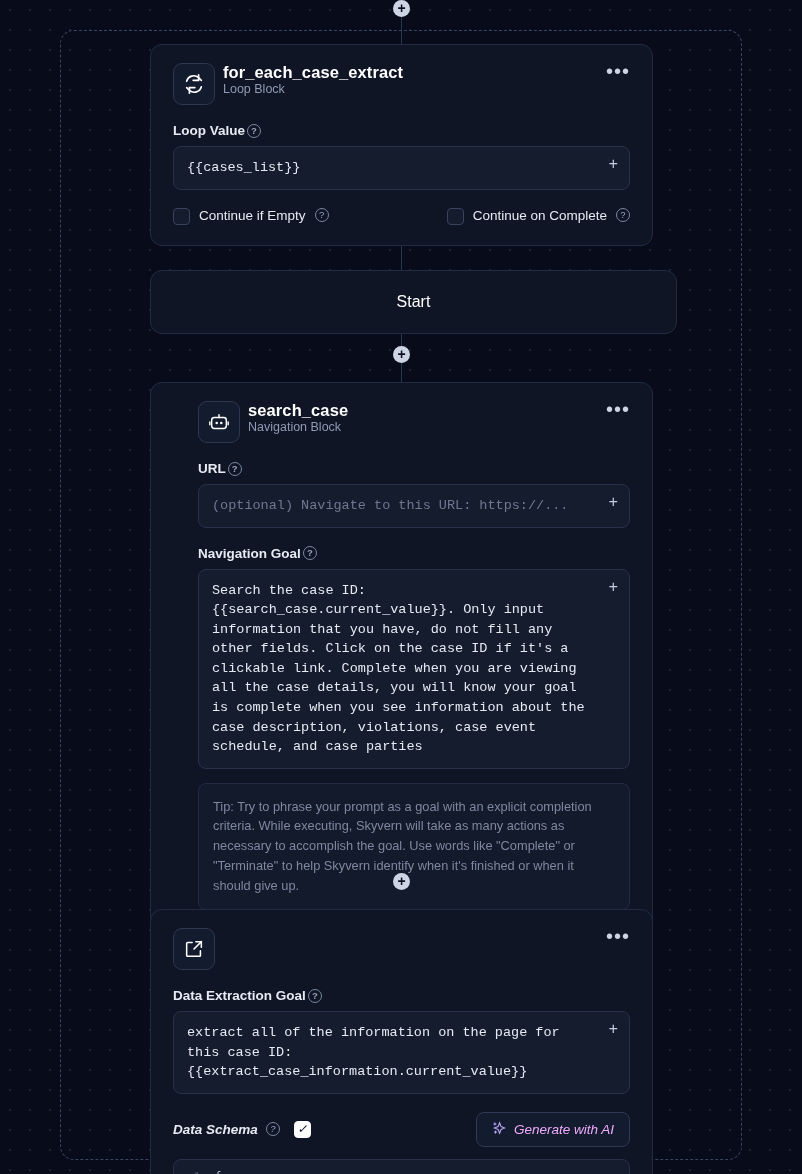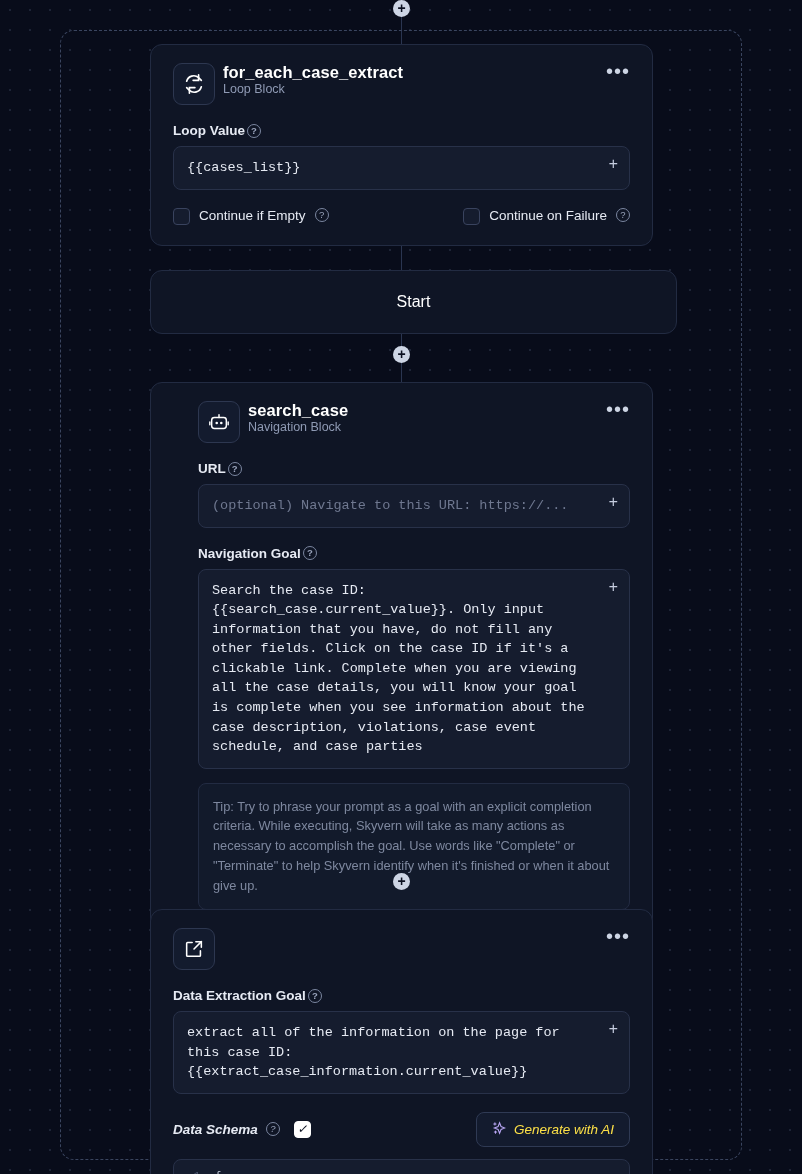--- a/index.html
+++ b/index.html
@@ -215,21 +215,21 @@
   .gen-btn {
     margin-left: auto;
     display: flex;
     align-items: center;
     gap: 8px;
     background: #131b2e;
     border: 1px solid #2f3a54;
     border-radius: 8px;
     padding: 8px 15px;
     font-size: 13.5px;
-    color: #fde047;
+    color: #f0abfc;
     cursor: pointer;
   }
   .code {
     margin-top: 12px;
     background: #151c2e;
     border: 1px solid #283149;
     border-radius: 8px;
     padding: 8px 10px;
     font-family: "Liberation Mono", monospace;
     font-size: 10.5px;
@@ -280,21 +280,21 @@
     </div>
 
     <div class="checkrow">
       <div class="checkitem">
         <span class="cbox"></span>
         <span>Continue if Empty</span>
         <span class="qmark">?</span>
       </div>
       <div class="checkitem">
         <span class="cbox"></span>
-        <span>Continue on Failure</span>
+        <span>Continue on Complete</span>
         <span class="qmark">?</span>
       </div>
     </div>
   </div>
 
   <div class="start-block" style="top:270px;">
     <span>Start</span>
   </div>
 
   <div class="plus-node" style="top:346px;">+</div>
@@ -329,21 +329,21 @@
 
     <div class="field-label">
       <span>Navigation Goal</span>
       <span class="qmark">?</span>
     </div>
     <div class="input" style="padding-right:40px;">
       <span>Search the case ID: {{search_case.current_value}}. Only input information that you have, do not fill any other fields. Click on the case ID if it's a clickable link. Complete when you are viewing all the case details, you will know your goal is complete when you see information about the case description, violations, case event schedule, and case parties</span>
       <span class="plus-in">+</span>
     </div>
 
-    <div class="tip">Tip: Try to phrase your prompt as a goal with an explicit completion criteria. While executing, Skyvern will take as many actions as necessary to accomplish the goal. Use words like "Complete" or "Terminate" to help Skyvern identify when it's finished or when it about give up.</div>
+    <div class="tip">Tip: Try to phrase your prompt as a goal with an explicit completion criteria. While executing, Skyvern will take as many actions as necessary to accomplish the goal. Use words like "Complete" or "Terminate" to help Skyvern identify when it's finished or when it should give up.</div>
     <div class="divider"></div>
     <div class="adv">
       <span class="chev">❯</span>
       <span>Advanced Settings</span>
     </div>
   </div>
 
   <div class="plus-node" style="top:873px;">+</div>
 
   <div class="block" style="top:909px;">

